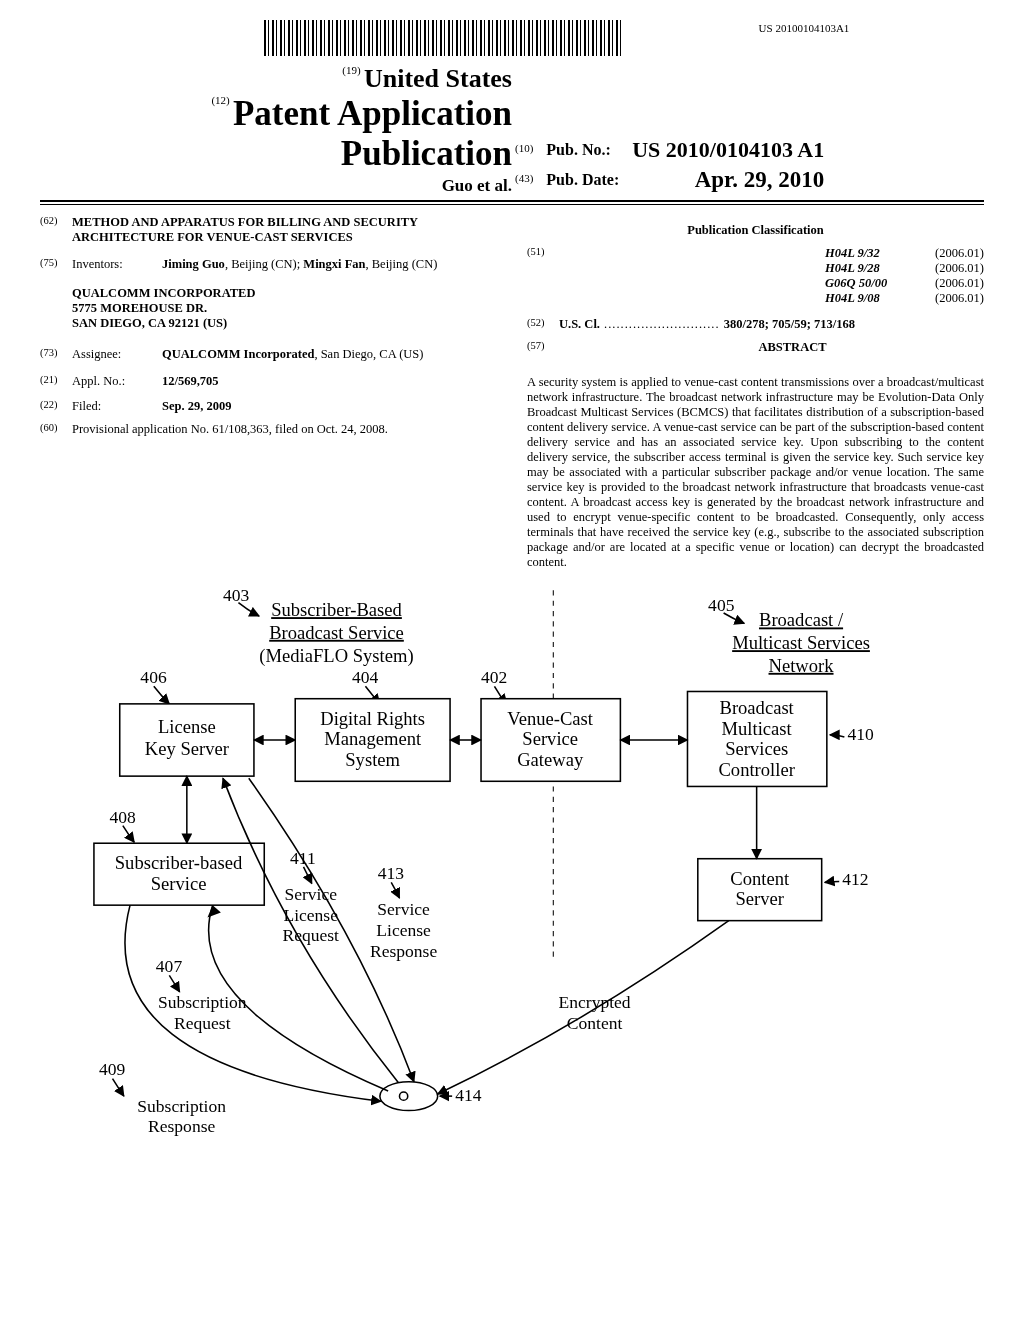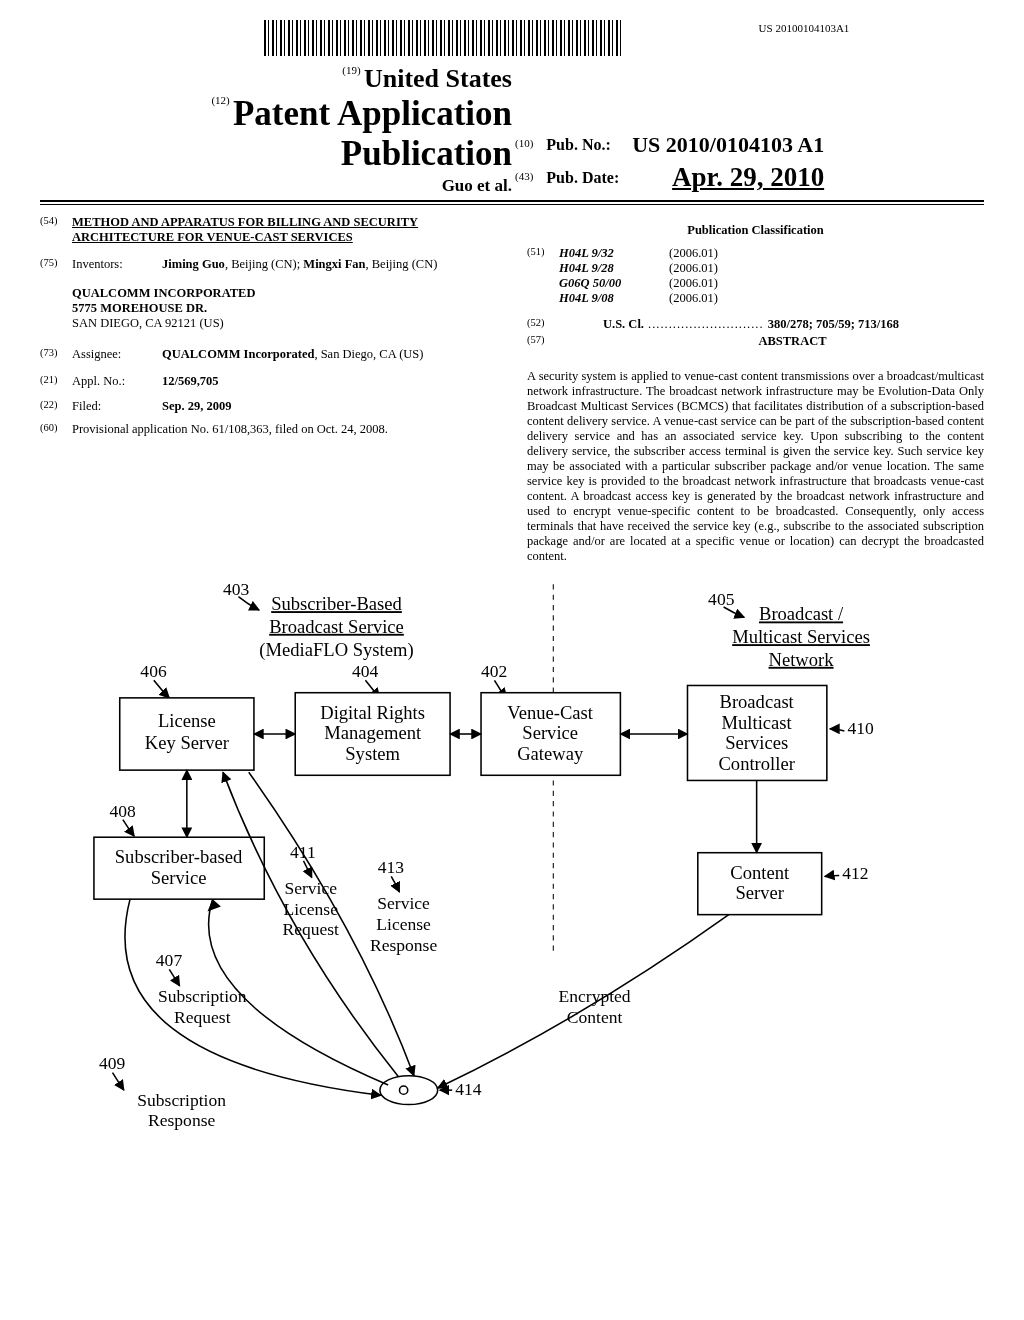--- a/index.html
+++ b/index.html
@@ -36,36 +36,36 @@
   }
   .header-left { flex: 1; text-align: right; }
   .header-right { flex: 1; }
   .sup { font-size: 11px; vertical-align: top; }
   .country { font-size: 26px; font-weight: bold; }
   .pubtype { font-size: 35px; font-weight: bold; }
   .author-line { font-size: 17px; font-weight: bold; margin-top: 2px; }
   .pubno-label { font-weight: bold; font-size: 16px; }
   .pubno-value { font-weight: bold; font-size: 22px; }
   .pubdate-label { font-weight: bold; font-size: 16px; }
-  .pubdate-value { font-weight: bold; font-size: 27px; text-decoration: underline; }
+  .pubdate-value { font-weight: bold; font-size: 23px; }
   .hr { border-top: 2px solid #000; margin: 4px 0 2px 0; }
   .hr-thin { border-top: 1px solid #000; margin: 2px 0 10px 0; }
   .columns {
     display: flex;
     gap: 30px;
     margin-top: 10px;
   }
   .col { flex: 1; font-size: 12.5px; }
   .field-row { display: flex; margin-bottom: 8px; }
   .field-num { width: 32px; font-size: 10.5px; }
   .field-label { width: 90px; }
   .field-value { flex: 1; }
-  .title-block { font-weight: bold; text-transform: uppercase; text-decoration: underline; }
+  .title-block { font-weight: bold; text-transform: uppercase; }
   .section-heading { text-align: center; font-weight: bold; margin: 8px 0; }
-  .ipc-row { display: flex; }
+  .ipc-row { display: flex; justify-content: flex-end; }
   .ipc-code { width: 110px; font-style: italic; font-weight: bold; }
   .ipc-date { }
   .abstract { text-align: justify; line-height: 1.2; }
   .dots { letter-spacing: 1px; }
   svg.figure { width: 100%; height: 640px; margin-top: 10px; }
   .right-table td { padding-right: 10px; }
 </style>
 </head>
 <body>
 
@@ -107,36 +107,36 @@
   </div>
 </div>
 
 <div class="hr"></div>
 <div class="hr-thin"></div>
 
 <div class="columns">
 
   <div class="col">
     <div class="field-row">
-      <div class="field-num">(54)</div>
+      <div class="field-num">(62)</div>
       <div class="field-value title-block">METHOD AND APPARATUS FOR BILLING AND SECURITY ARCHITECTURE FOR VENUE-CAST SERVICES</div>
     </div>
 
     <div class="field-row" style="margin-top:12px;">
       <div class="field-num">(75)</div>
       <div class="field-label">Inventors:</div>
       <div class="field-value">
         <b>Jiming Guo</b><span>, Beijing (CN); </span><b>Mingxi Fan</b><span>, Beijing (CN)</span>
       </div>
     </div>
 
     <div style="margin-left:32px; margin-top:14px;">
       <div style="font-weight:bold;">QUALCOMM INCORPORATED</div>
       <div style="font-weight:bold;">5775 MOREHOUSE DR.</div>
-      <div style="font-weight:normal;">SAN DIEGO, CA 92121 (US)</div>
+      <div style="font-weight:bold;">SAN DIEGO, CA 92121 (US)</div>
     </div>
 
     <div class="field-row" style="margin-top:16px;">
       <div class="field-num">(73)</div>
       <div class="field-label">Assignee:</div>
       <div class="field-value">
         <b>QUALCOMM Incorporated</b><span>, San Diego, CA (US)</span>
       </div>
     </div>
 
@@ -177,21 +177,21 @@
             <div class="ipc-code">G06Q 50/00</div>
             <div class="ipc-date">(2006.01)</div>
           </div>
         <div class="ipc-row">
             <div class="ipc-code">H04L 9/08</div>
             <div class="ipc-date">(2006.01)</div>
           </div>
       </div>
     </div>
 
-    <div class="field-row" style="margin-bottom:2px;gap:44px;">
+    <div class="field-row" style="margin-bottom:8px;">
       <div class="field-num">(52)</div>
       <div class="field-value">
         <b>U.S. Cl.</b><span class="dots"> ............................ </span><b>380/278; 705/59; 713/168</b>
       </div>
     </div>
 
     <div class="field-row" style="margin-bottom:20px;gap:42px;">
       <div class="field-num">(57)</div>
       <div class="field-value" style="text-align:center; font-weight:bold;">ABSTRACT</div>
     </div>

